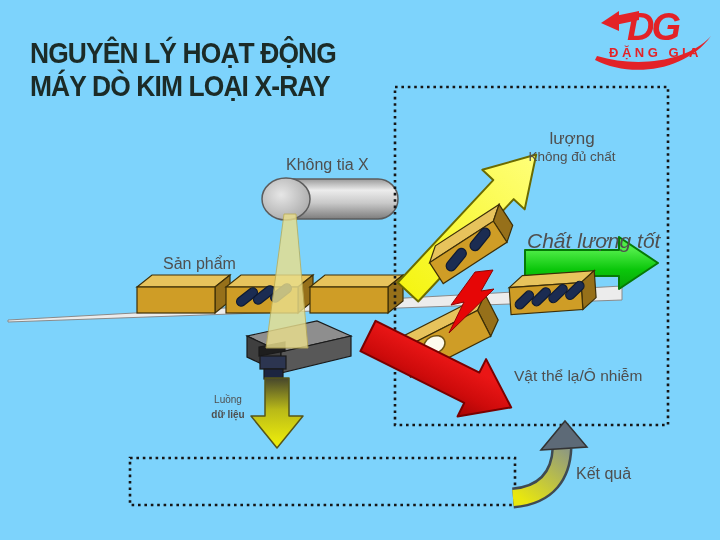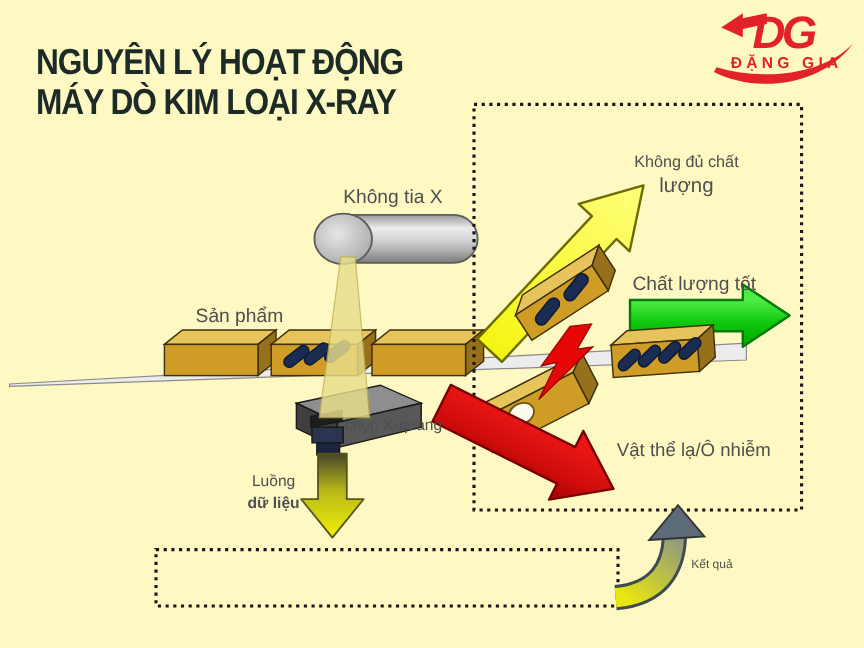--- a/index.html
+++ b/index.html
@@ -1,17 +1,17 @@
 <!DOCTYPE html>
 <html><head>
 <meta charset="utf-8">
 <style>
   html,body{margin:0;padding:0;background:#888;}
   .stage{
-    position:relative;width:720px;height:540px;background:#fef9c3;
+    position:relative;width:720px;height:540px;background:#7dd3fc;
     overflow:hidden;font-family:"Liberation Sans",sans-serif;margin:0 auto;
   }
   .art{position:absolute;left:0;top:0;width:720px;height:540px;}
   .lbl{position:absolute;color:#4f4f4f;line-height:1.15;white-space:nowrap;}
   .title{
     position:absolute;left:30px;top:36px;color:#1c2b27;font-weight:bold;
     font-size:30px;line-height:33px;letter-spacing:-1px;
     transform:scaleX(0.88);transform-origin:left top;white-space:nowrap;
   }
   .center{text-align:center;white-space:normal;}
@@ -164,33 +164,32 @@
     <polygon points="30,16 54,11 54,20 30,25" fill="#E32227"></polygon>
     <text x="42" y="40" font-family="Liberation Sans, sans-serif" font-size="38" font-weight="bold" font-style="italic" letter-spacing="-3" fill="#E32227">DG</text>
     <text x="24" y="57" font-family="Liberation Sans, sans-serif" font-size="13" font-weight="bold" letter-spacing="3.5" fill="#E32227">ĐẶNG GIA</text>
   </svg>
 
   <div class="lbl" style="left:286px;top:156px;font-size:16px;">Không tia X</div>
 
   <div class="lbl" style="left:143px;top:255px;font-size:16px;margin-left:20px;">Sản phẩm</div>
 
   <div class="lbl center" style="left:267px;top:343px;width:122px;">
-    <div style="font-size:13px;margin-top:4px;">chụp X-quang</div>
   </div>
 
-  <div class="lbl center" style="left:196px;top:394px;width:64px;font-size:13px;">
+  <div class="lbl center" style="left:196px;top:394px;width:64px;font-size:10px;">
     <div>Luồng</div>
     <div style="margin-top:3px;font-weight:bold;">dữ liệu</div>
   </div>
 
 
-  <div class="lbl" style="left:576px;top:465px;font-size:10px;">Kết quả</div>
+  <div class="lbl" style="left:576px;top:465px;font-size:16px;">Kết quả</div>
 
   <div class="lbl center" style="left:513px;top:127px;width:118px;">
+    <div style="font-size:17px;margin-top:2px;">lượng</div>
     <div style="font-size:13.5px;">Không đủ chất</div>
-    <div style="font-size:17px;margin-top:2px;">lượng</div>
   </div>
 
-  <div class="lbl" style="left:527px;top:229px;font-size:16px;">Chất lượng tốt</div>
+  <div class="lbl" style="left:527px;top:229px;font-size:21px;font-style:italic;">Chất lượng tốt</div>
 
   <div class="lbl" style="left:514px;top:367px;font-size:15.5px;text-align:right;">Vật thể lạ/Ô nhiễm</div>
 
 </div>
 
 </body></html>

